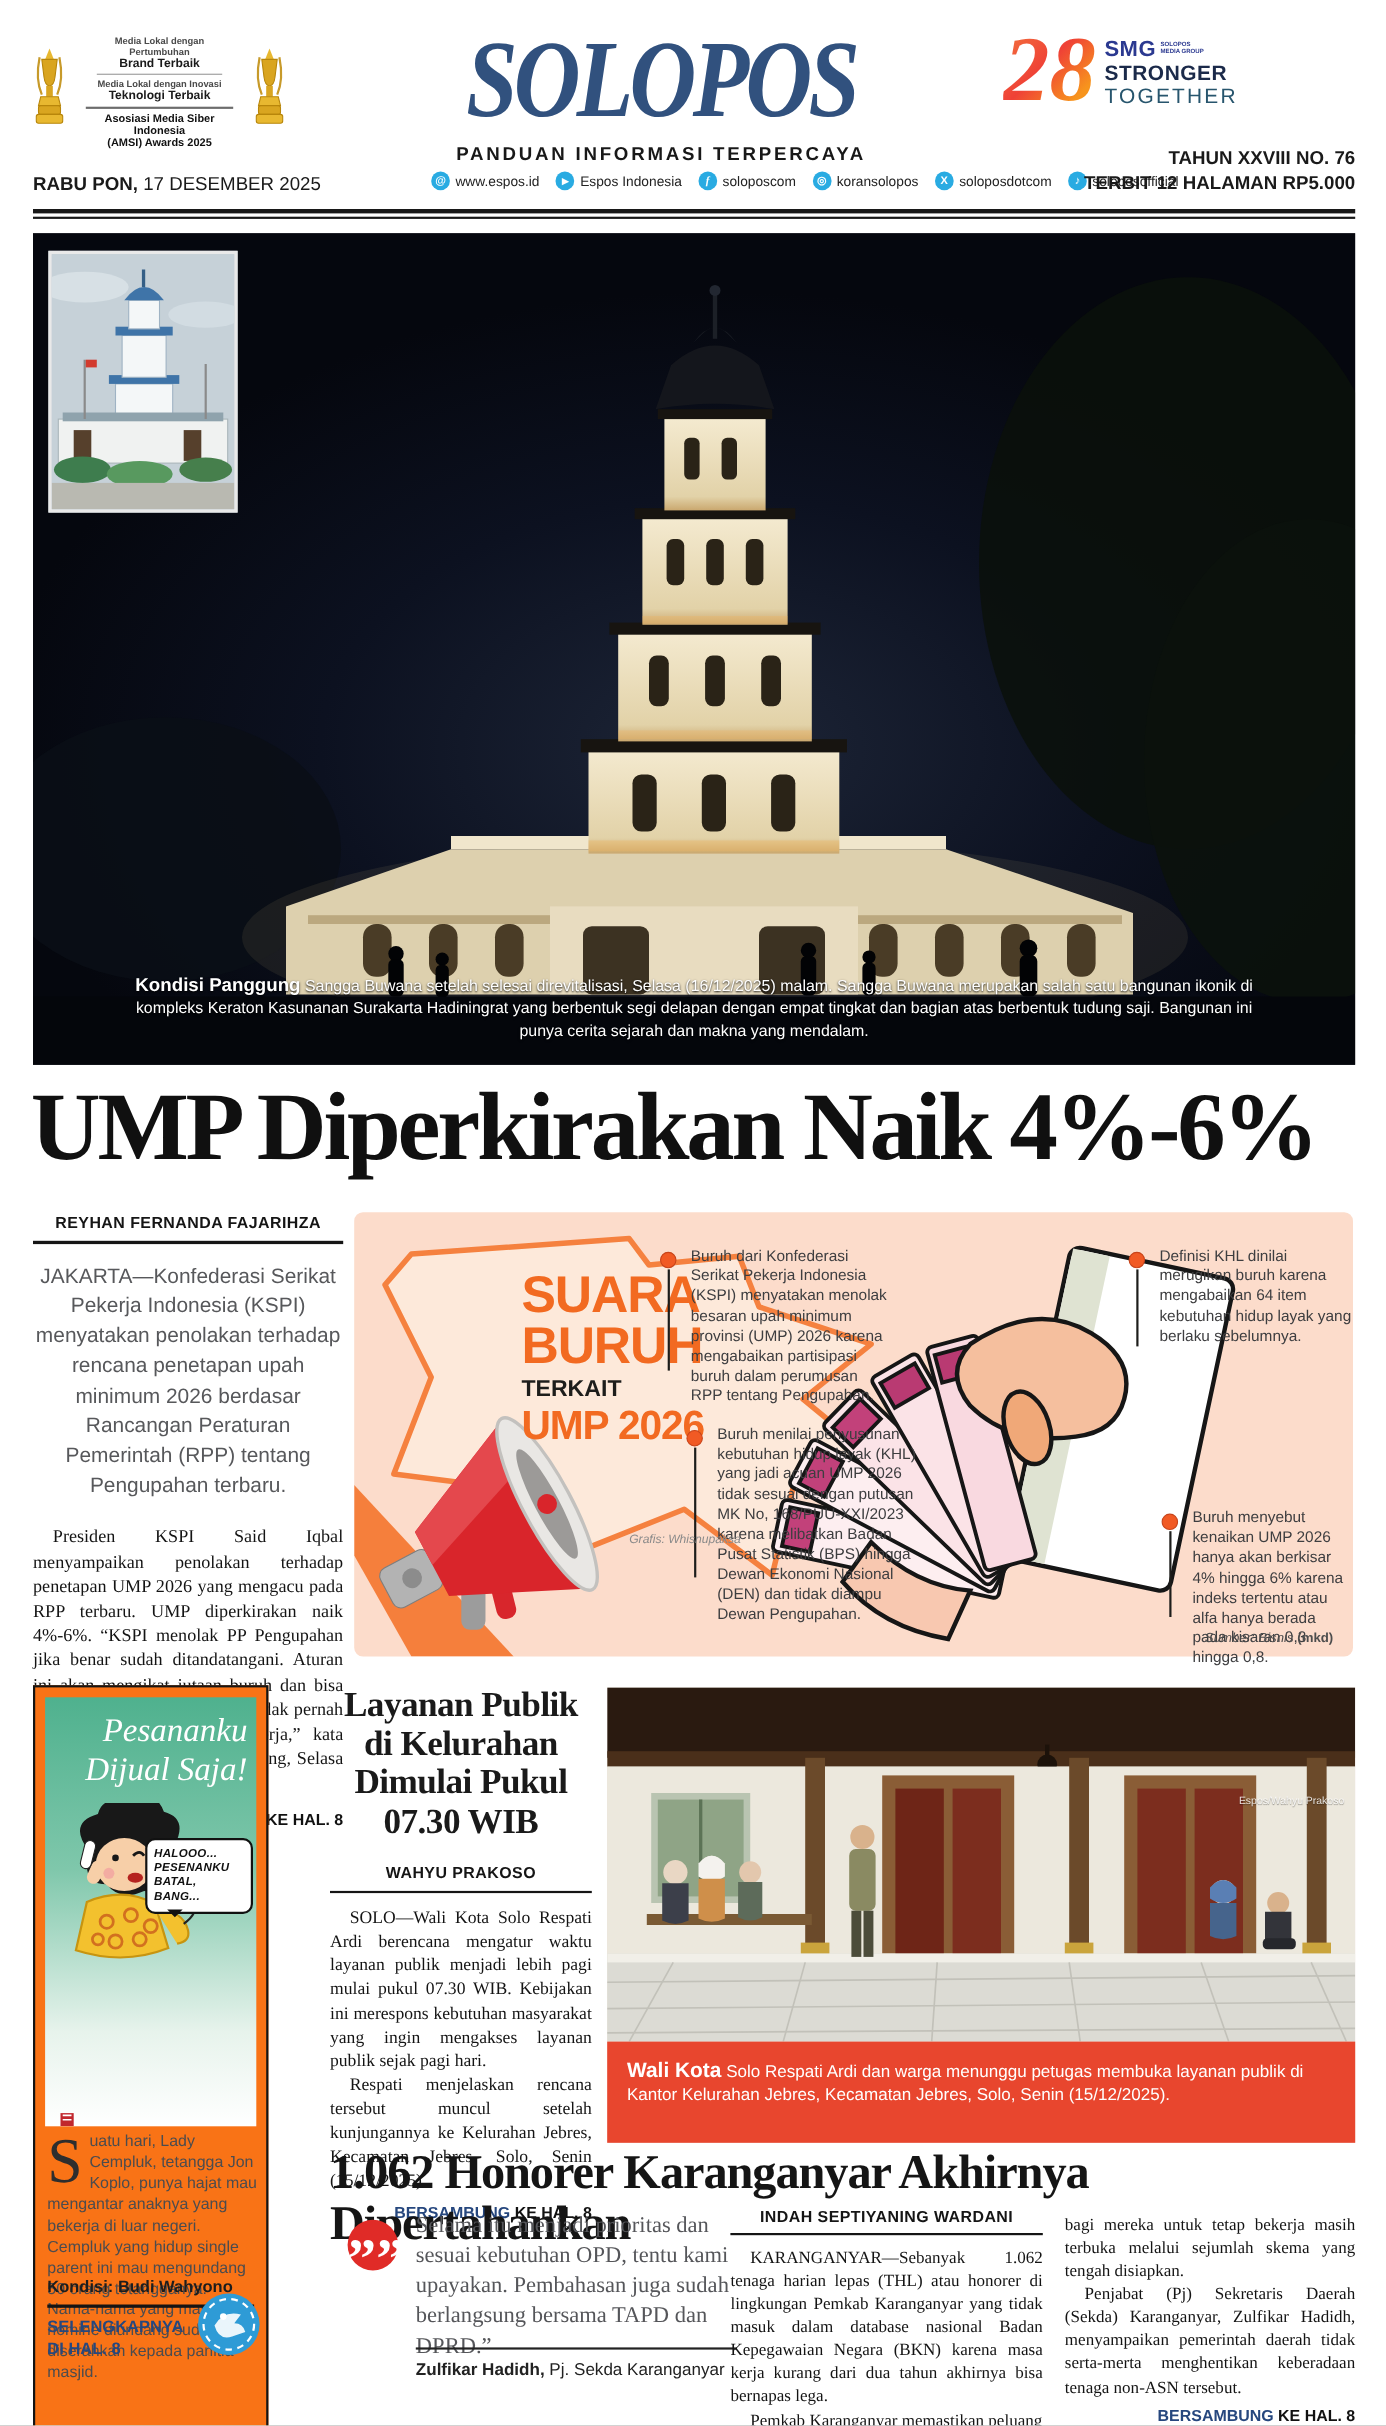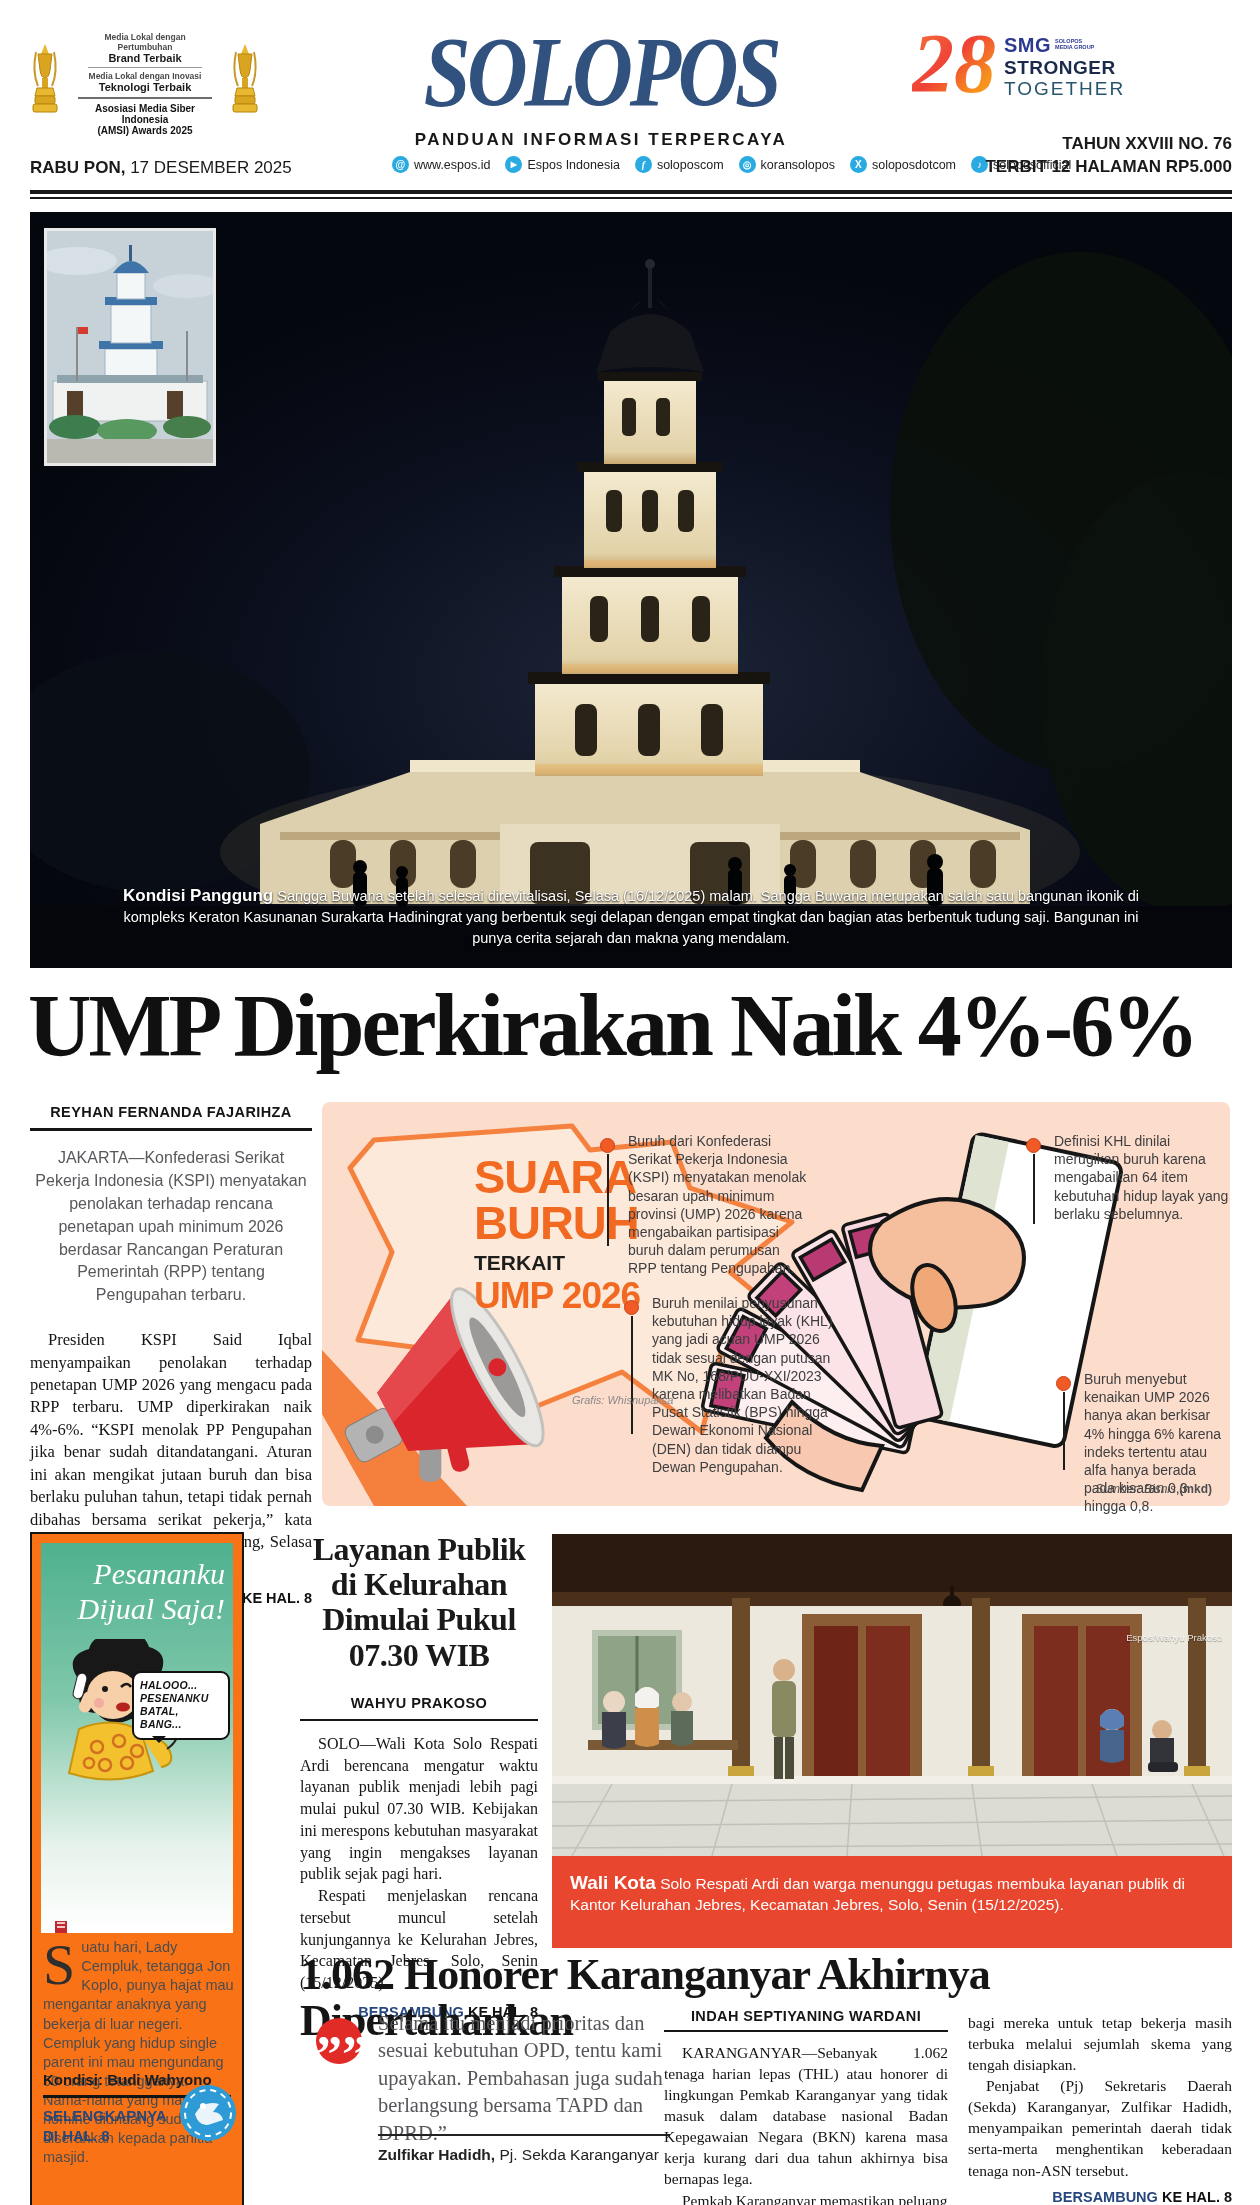--- a/index.html
+++ b/index.html
@@ -51,21 +51,21 @@
   .hero-caption b { font-size:17px; font-weight:800; }
 
   
   .mainhead { left:28px; top:978px; width:1204px; font-family:"Liberation Serif", serif; font-weight:bold;
               font-size:88px; line-height:96px; letter-spacing:-3px; color:#101010; white-space:nowrap; }
 
   
   .art1 { left:30px; top:1104px; width:282px; }
   .byline { text-align:center; font-size:14.5px; font-weight:bold; letter-spacing:.4px; color:#151515; }
   .byrule { height:3px; background:#151515; margin-top:8px; }
-  .lead { margin-top:16px; text-align:center; font-size:16px; line-height:1.43; color:#57585b; }
+  .lead { margin-top:16px; text-align:center; font-size:19px; line-height:1.43; color:#57585b; }
   .body-serif { font-family:"Liberation Serif", serif; font-size:16.5px; line-height:1.36; text-align:justify; color:#141414; }
   .body-serif p { text-indent:18px; }
   .art1 .body-serif { margin-top:22px; }
   .more { margin-top:14px; text-align:right; font-size:14.5px; font-weight:800; color:#111; }
   .more .blue { color:#26477e; }
 
   
   .info { left:322px; top:1102px; width:908px; height:404px; background:#fcdccb; border-radius:8px; }
   .info svg.bgshape { position:absolute; left:0; top:0; }
   .info-title { position:absolute; left:152px; top:52px; line-height:1; }

